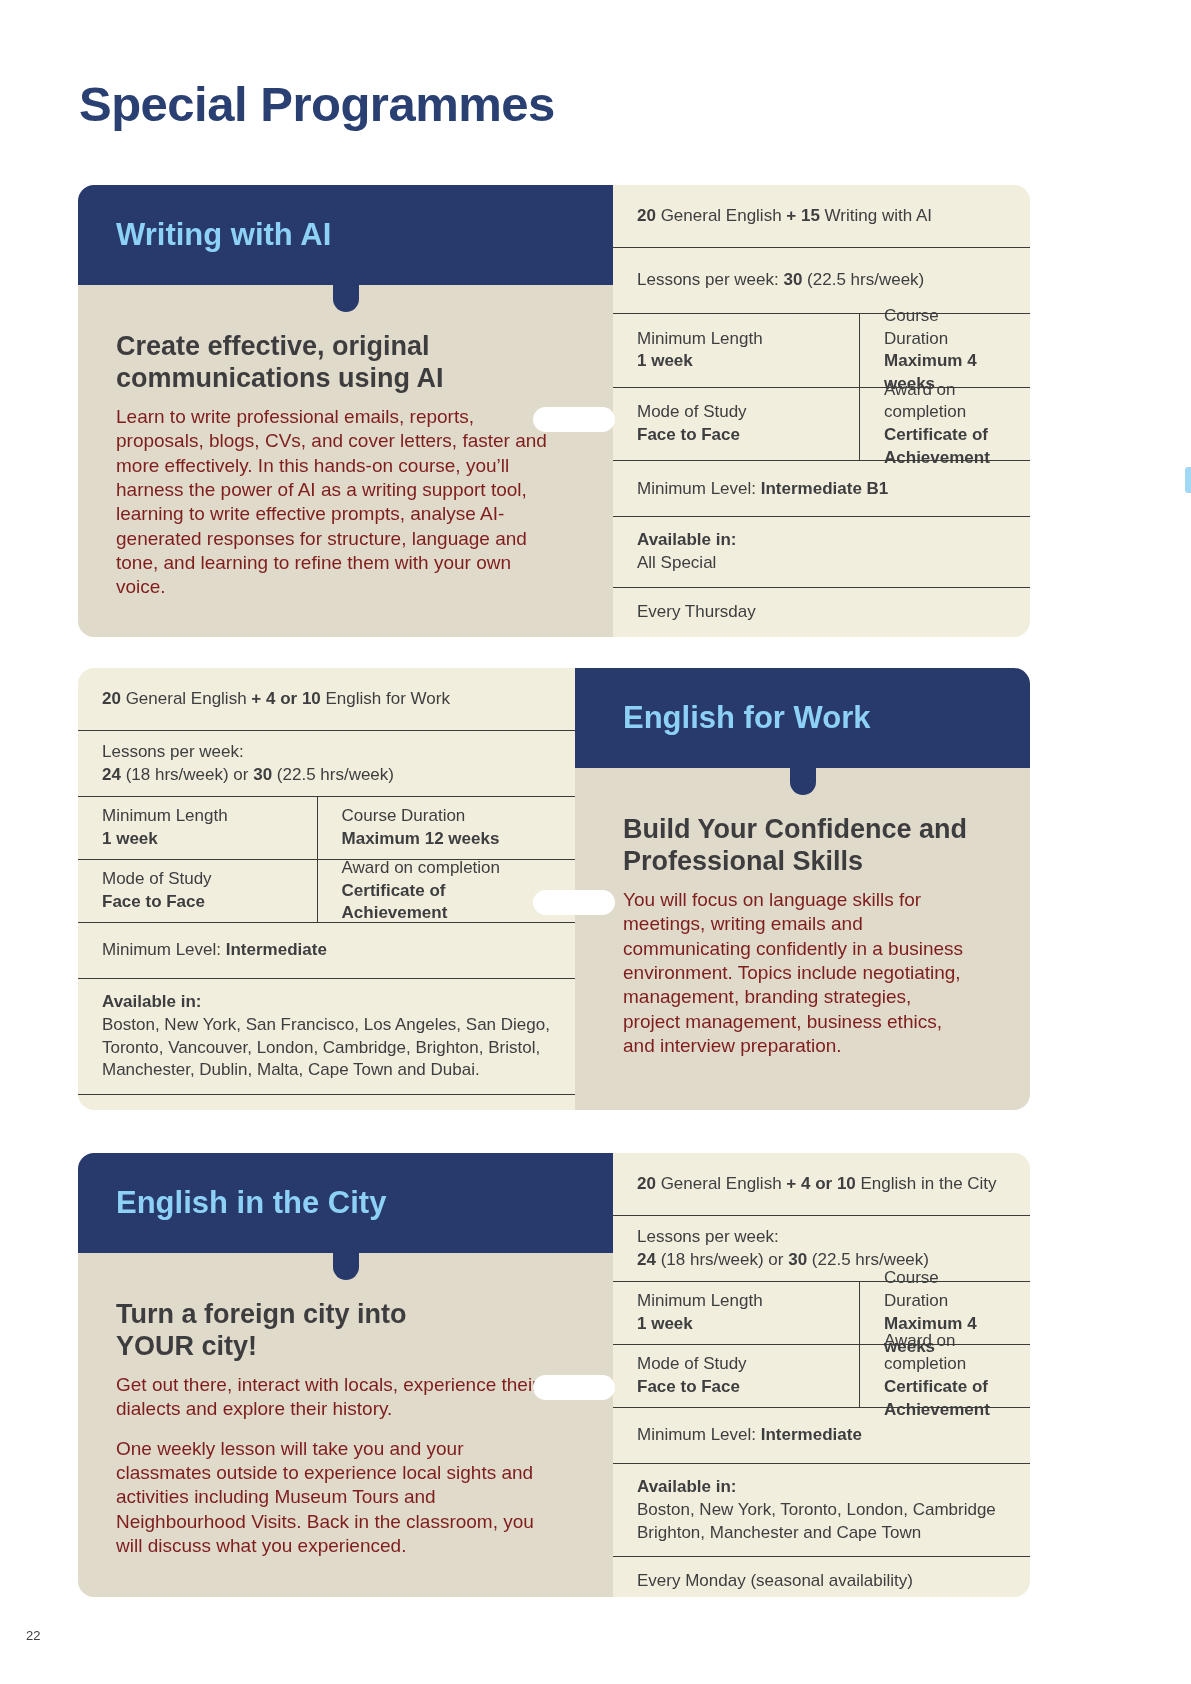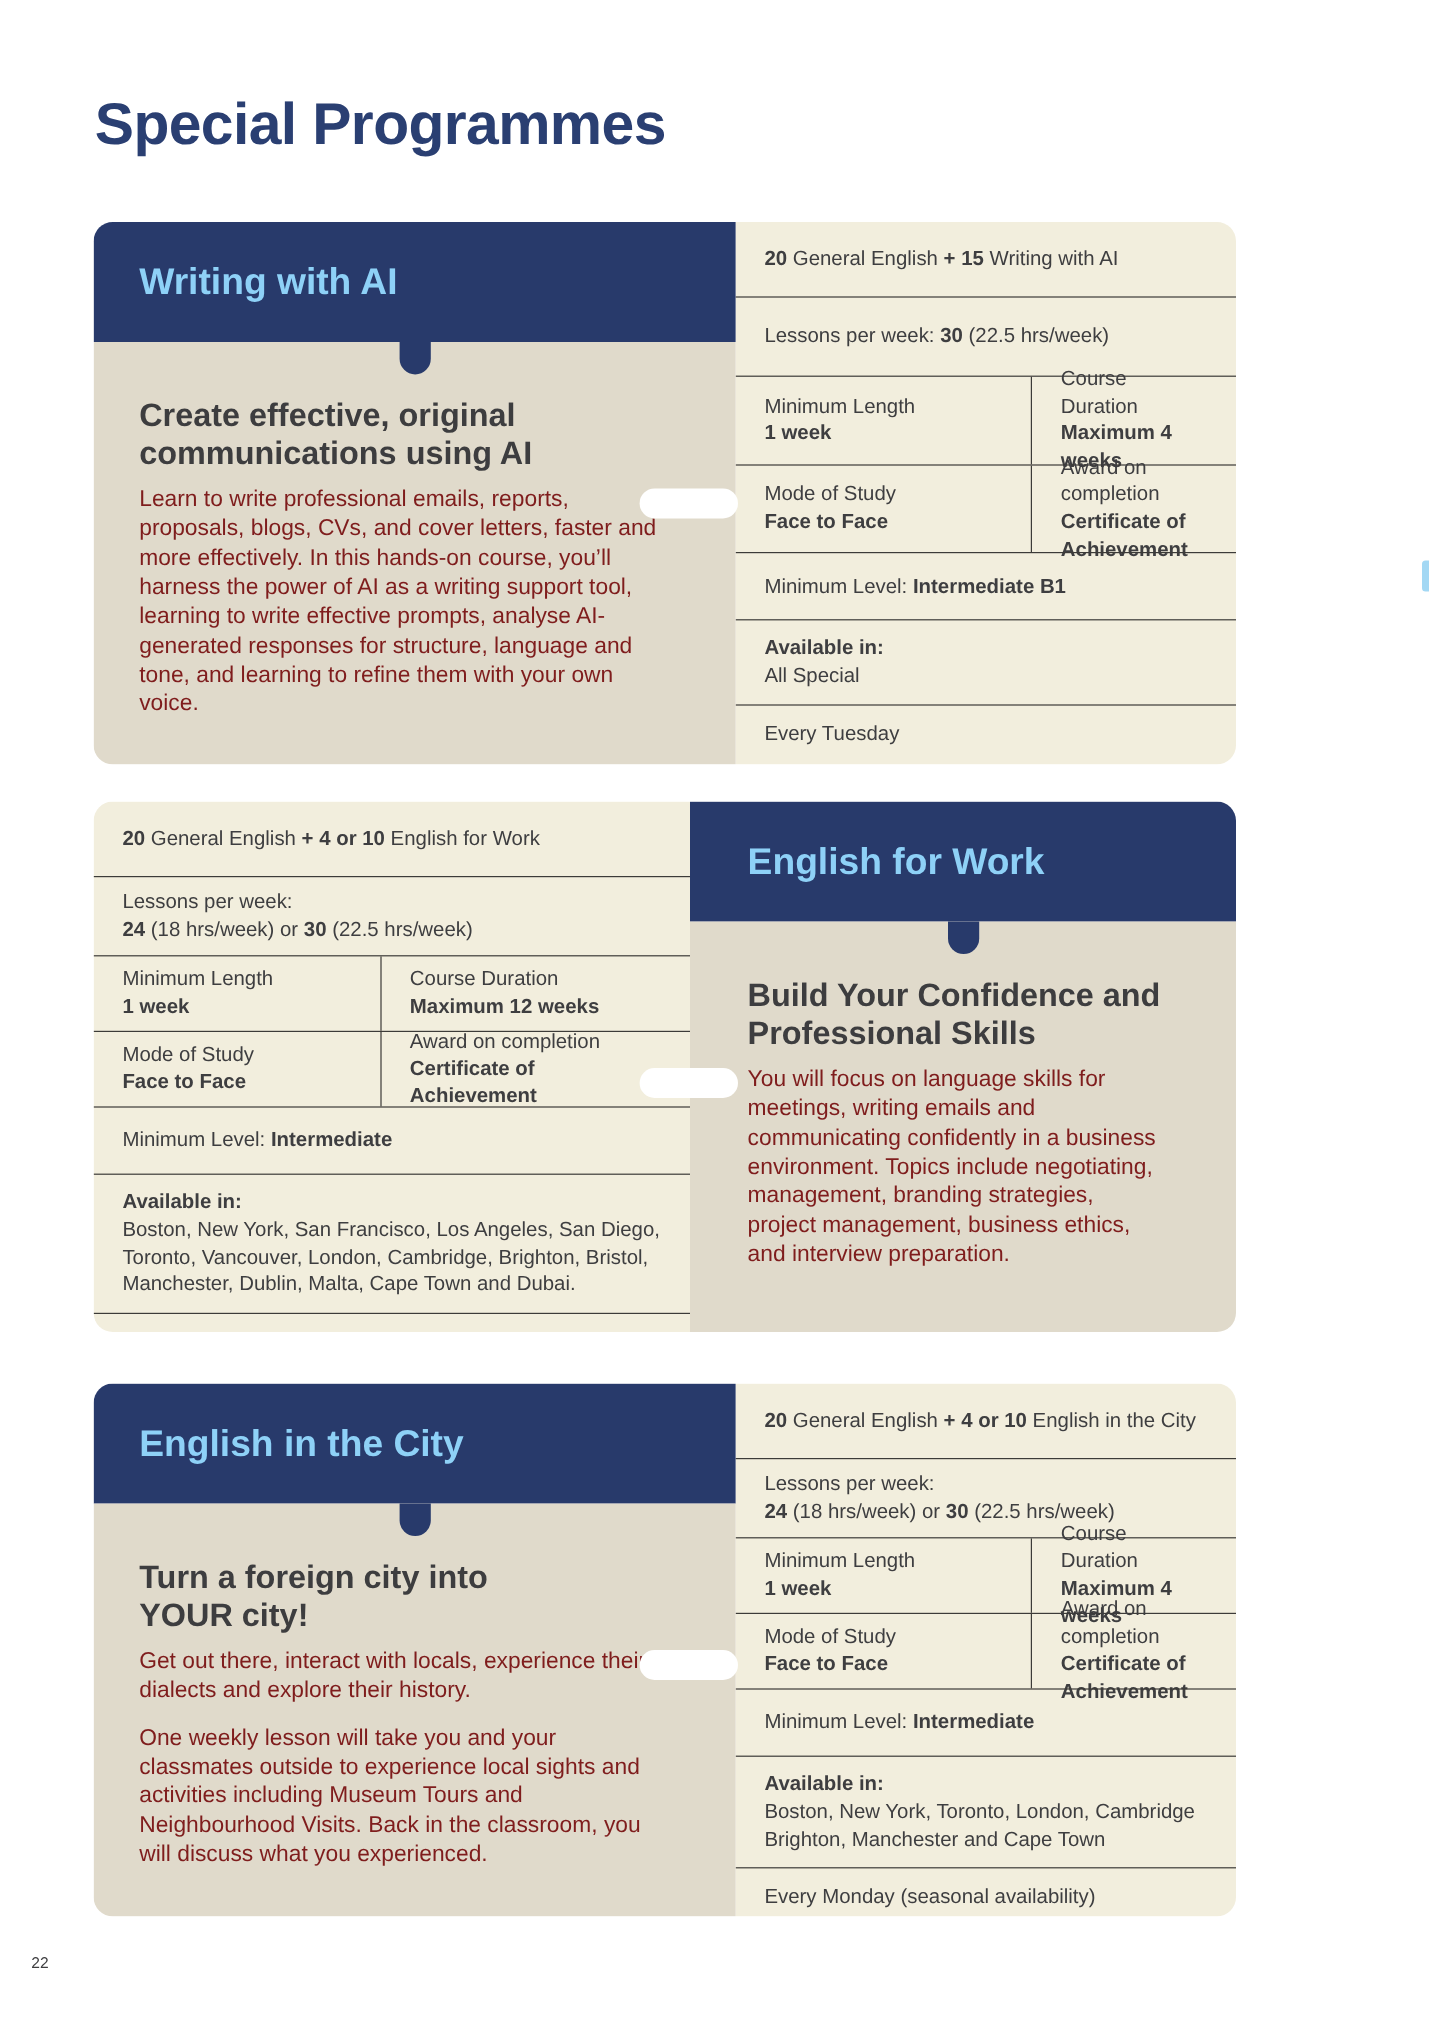--- a/index.html
+++ b/index.html
@@ -101,21 +101,21 @@
           <div class="cell-value">Certificate of Achievement</div>
         </div>
       </div>
       <div class="row r-level">
           <div><span>Minimum Level: </span><span class="b">Intermediate B1</span></div>
         </div>
       <div class="row r-available">
         <div class="avail-label">Available in:</div>
         <div class="avail-text">All Special</div>
       </div>
-      <div class="row r-schedule">Every Tuesday</div>
+      <div class="row r-schedule">Every Thursday</div>
     </div>
     <div class="seam-pill"></div>
   </section>
 
   <section class="programme s2">
     <div class="info-table tbl-w">
       <div class="row r-combo">
           <div><span class="b">20</span><span> General English </span><span class="b">+ 4 or 10</span><span> English for Work</span></div>
         </div>
       <div class="row r-lessons">

